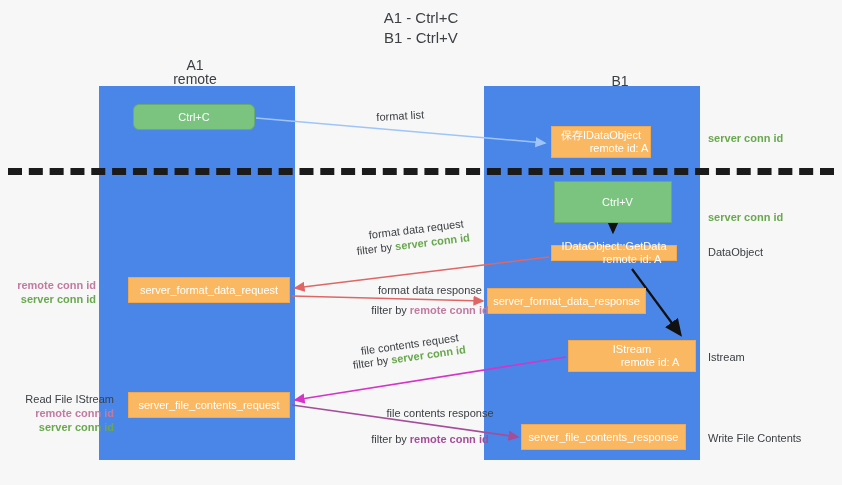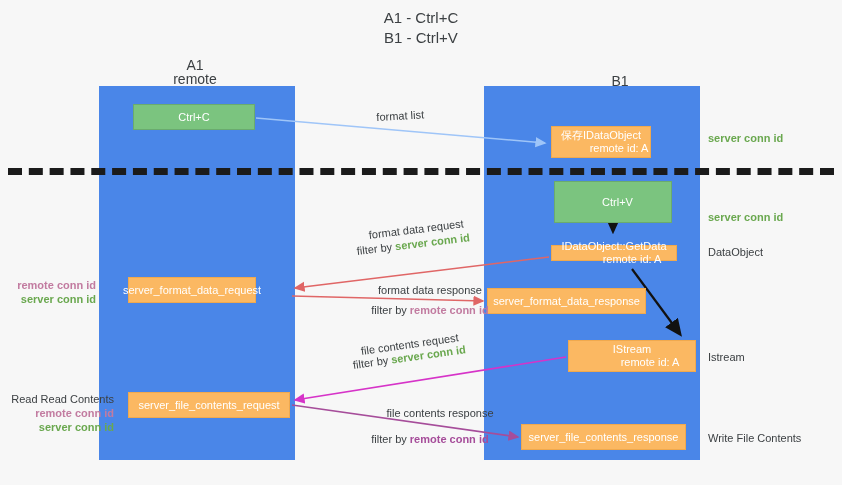--- a/index.html
+++ b/index.html
@@ -36,26 +36,26 @@
     box-sizing:border-box;
     display:flex;flex-direction:column;
     align-items:center;justify-content:center;
     color:#ffffff;font-size:11px;line-height:13px;
     text-align:center;
   }
   .box.green{background:#7bc47f;border:1px solid #6aab6e;}
   .box.orange{background:#fbb862;border:1px solid #f0a94e;}
   .box .l2{font-size:11px;padding-left:36px;}
 
-  #box-ctrlc{left:133px;top:104px;width:122px;height:26px;}
+  #box-ctrlc{left:133px;top:104px;width:122px;height:26px;border-radius:6px;}
   #box-idata{left:551px;top:126px;width:100px;height:32px;}
   #box-ctrlv{left:554px;top:181px;width:118px;height:42px;padding-left:9px;}
   #box-getdata{left:551px;top:236px;width:126px;height:16px;margin-top:9px;}
   #box-istream{left:568px;top:340px;width:128px;height:32px;}
-  #box-fmt-req{left:128px;top:277px;width:128px;height:26px;align-items:center;}
+  #box-fmt-req{left:128px;top:277px;width:162px;height:26px;align-items:center;}
   #box-fmt-resp{left:487px;top:288px;width:159px;height:26px;}
   #box-file-req{left:128px;top:392px;width:162px;height:26px;}
   #box-file-resp{left:521px;top:424px;width:165px;height:26px;}
 
   
   .side{font-size:11px;line-height:14px;}
   .green-t{color:#6aa84f;font-weight:bold;}
   .purple-t{color:#c27ba0;font-weight:bold;}
   .purple-s{color:#a64d9a;font-weight:bold;}
   .dark-t{color:#3c4043;}
@@ -216,18 +216,18 @@
   <div class="abs side" id="lbl-dataobject">DataObject</div>
   <div class="abs side" id="lbl-istream">Istream</div>
   <div class="abs side" id="lbl-writefile">Write File Contents</div>
 
   <div class="abs side" id="lbl-left-1">
     <div class="purple-t">remote conn id</div>
     <div class="green-t">server conn id</div>
   </div>
 
   <div class="abs side" id="lbl-left-2">
-    <div class="dark-t">Read Read Contents</div>
+    <div class="dark-t">Read File IStream</div>
     <div class="purple-t">remote conn id</div>
     <div class="green-t">server conn id</div>
   </div>
 
 </div>
 
 </body></html>

